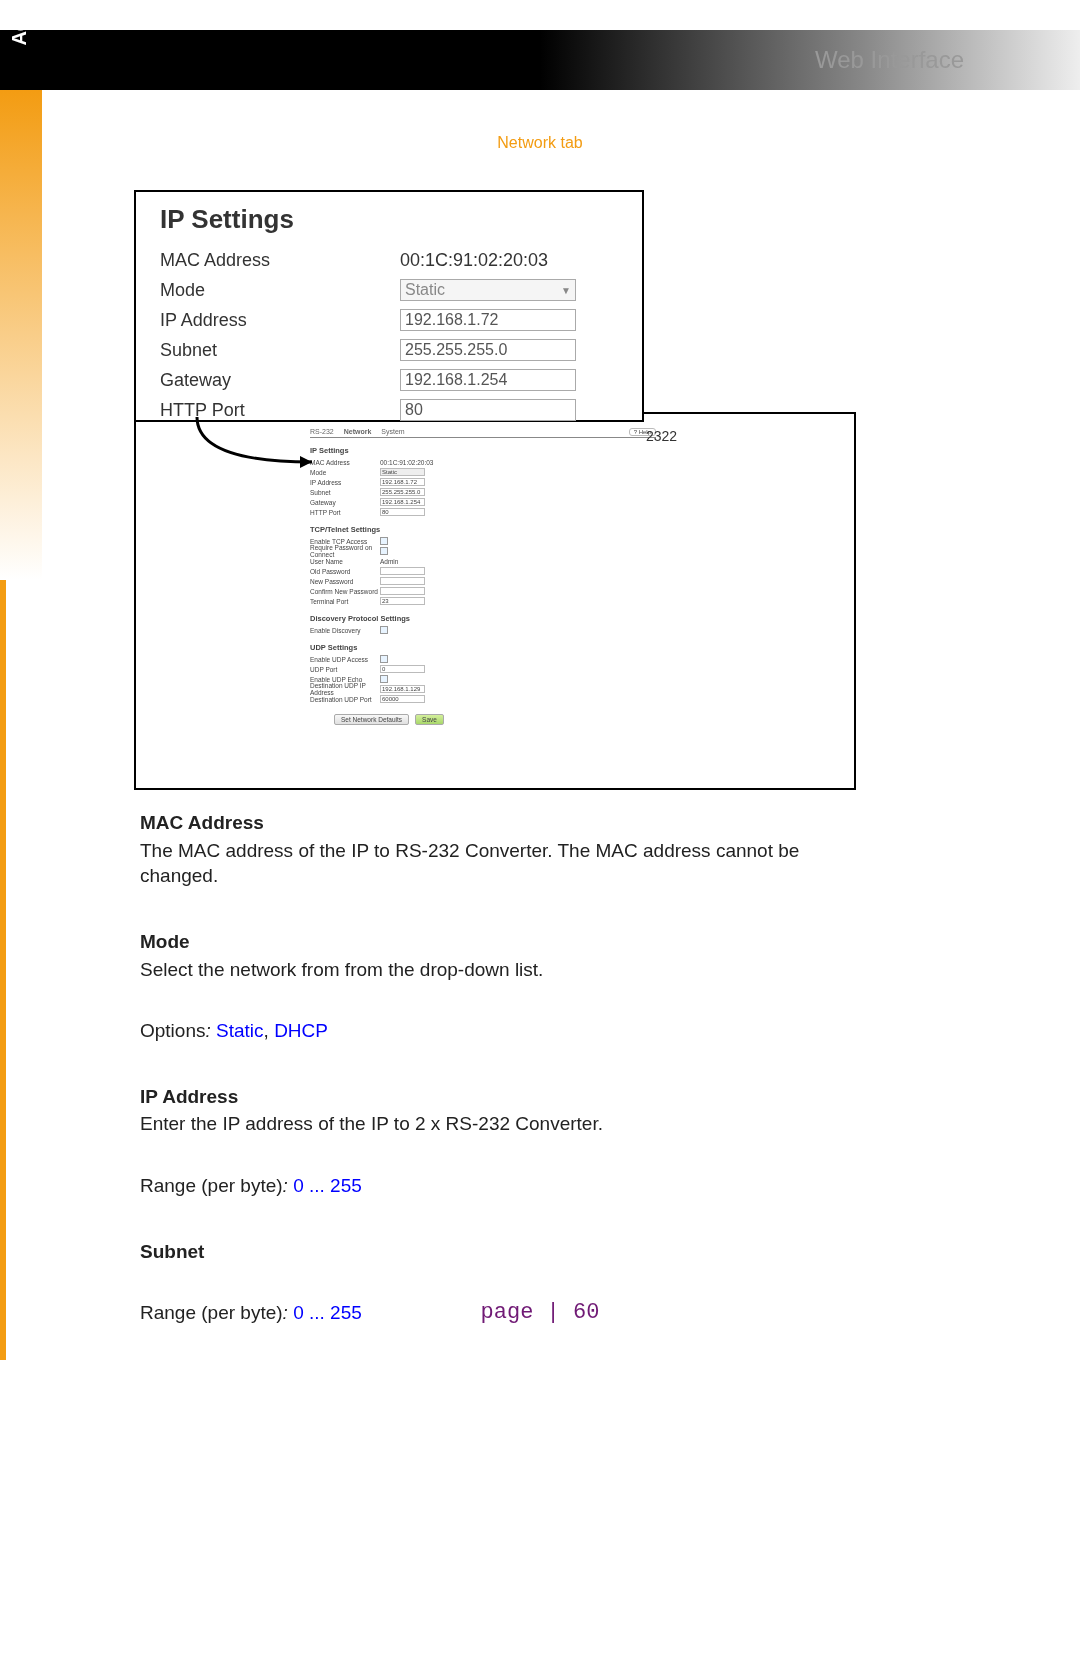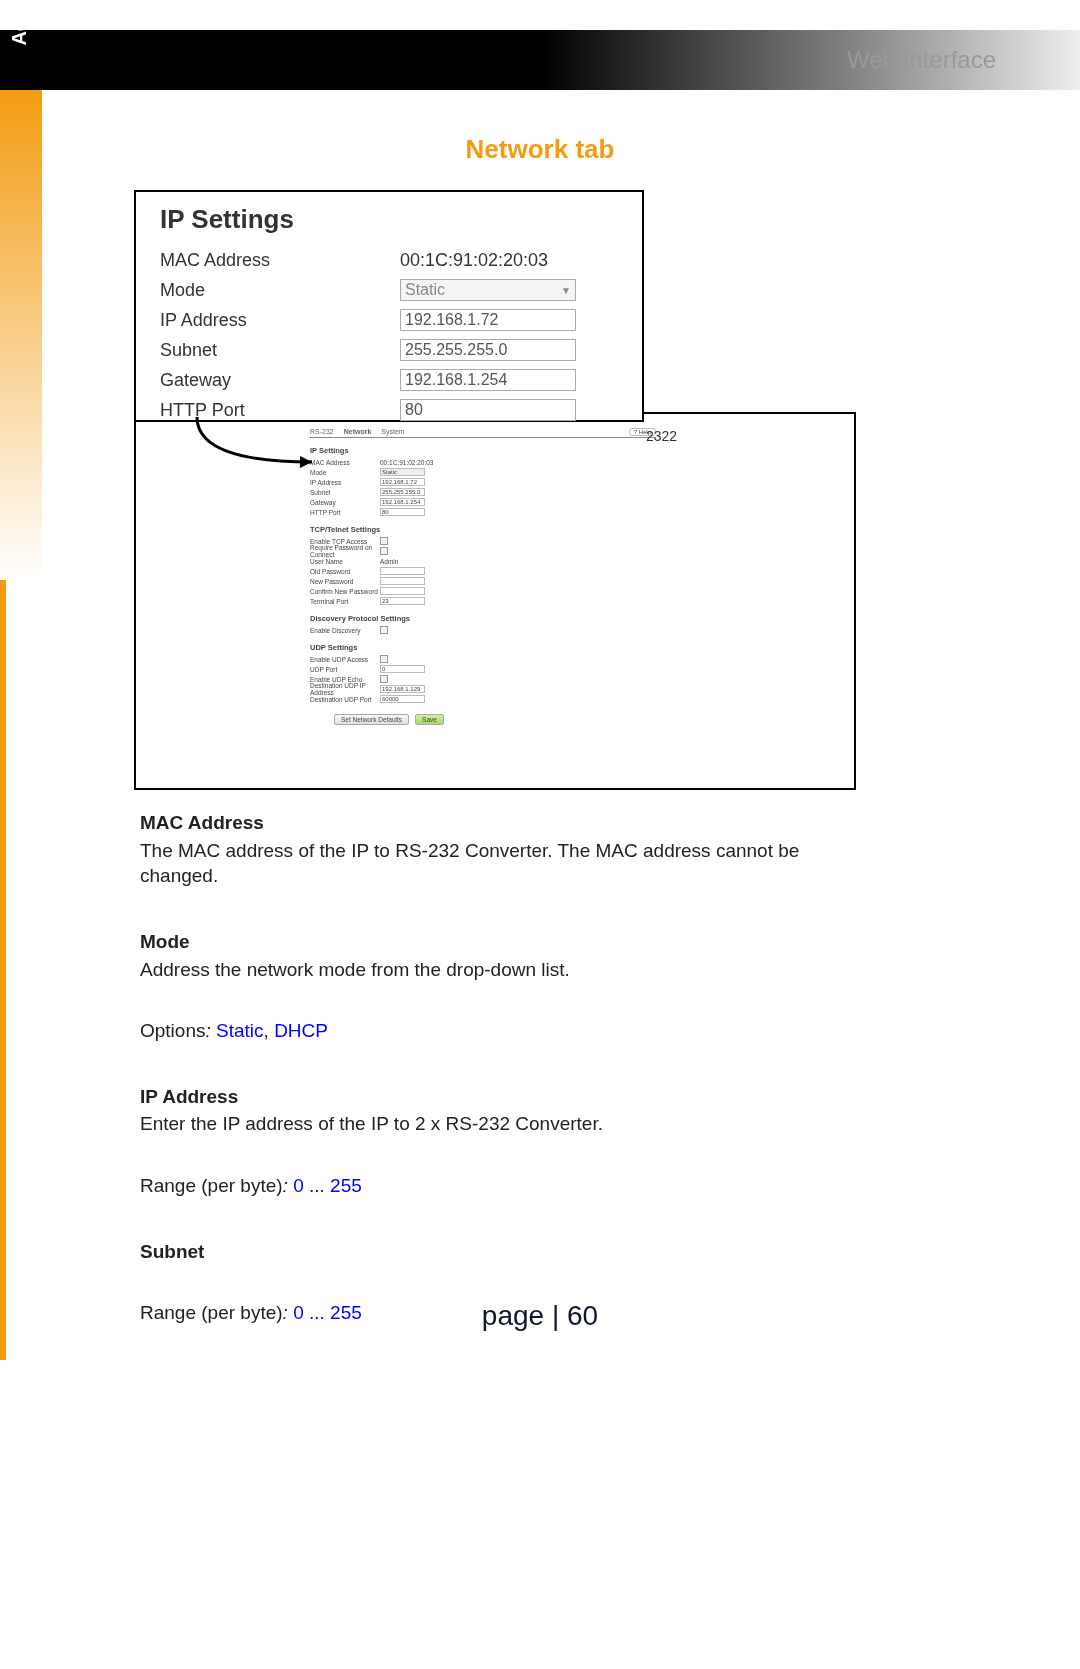--- a/index.html
+++ b/index.html
@@ -13,21 +13,21 @@
     .header-band {
       position: absolute;
       top: 30px;
       left: 0;
       width: 100%;
       height: 60px;
       background: linear-gradient(to right, #000 0%, #000 50%, #888 80%, #eee 100%);
       display: flex;
       align-items: center;
       justify-content: flex-end;
-      padding-right: 84px;
+      padding-right: 116px;
     }
     .header-band span {
       color: #999;
       font-size: 24px;
       font-weight: 300;
     }
     .side-tab {
       position: absolute;
       top: 90px;
       left: 0;
@@ -56,22 +56,22 @@
       height: 1330px;
       background: #f39c12;
     }
     .section-title {
       position: absolute;
       top: 134px;
       left: 0;
       width: 100%;
       text-align: center;
       color: #f39c12;
-      font-size: 26px;
-      font-weight: bold;
+      font-size: 16px;
+      font-weight: normal;
     }
     .zoom-panel {
       position: absolute;
       top: 190px;
       left: 134px;
       width: 510px;
       height: 232px;
       border: 2px solid #000;
       background: white;
       padding: 12px 24px;
@@ -228,22 +228,23 @@
     .doc-body .field-title { font-weight: bold; margin-bottom: 2px; }
     .doc-body .opt-line { margin-top: 36px; }
     .blue { color: #0000ff; }
     .italic { font-style: italic; }
     .footer {
       position: absolute;
       top: 1300px;
       left: 0;
       width: 100%;
       text-align: center;
-      font-size: 28px;
-      color: #0f172a;
+      font-size: 22px;
+      color: #701a75;
+      font-family: Liberation Mono, monospace;
     }
   </style>
 </head>
 <body>
 
 <div class="orange-stripe"></div>
 
 <div class="header-band">
   <span>Web Interface</span>
 </div>
@@ -399,21 +400,21 @@
   <polygon points="120,50 108,44 108,56" fill="black"></polygon>
 </svg>
 
 <div class="doc-body">
   <div class="sec">
     <div class="field-title">MAC Address</div>
     <div>The MAC address of the IP to RS-232 Converter.  The MAC address cannot be changed.</div>
   </div>
   <div class="sec">
     <div class="field-title">Mode</div>
-    <div>Address the network mode from the drop-down list.</div>
+    <div>Select the network from from the drop-down list.</div>
     <div class="opt-line"><span>Options</span><span class="italic">: </span><span class="blue">Static</span><span>, </span><span class="blue">DHCP</span></div>
   </div>
   <div class="sec">
     <div class="field-title">IP Address</div>
     <div>Enter the IP address of the IP to 2 x RS-232 Converter.</div>
     <div class="opt-line"><span>Range (per byte)</span><span class="italic">: </span><span class="blue">0 ... 255</span></div>
   </div>
   <div class="sec">
     <div class="field-title">Subnet</div>
     <div class="opt-line"><span>Range (per byte)</span><span class="italic">: </span><span class="blue">0 ... 255</span></div>

